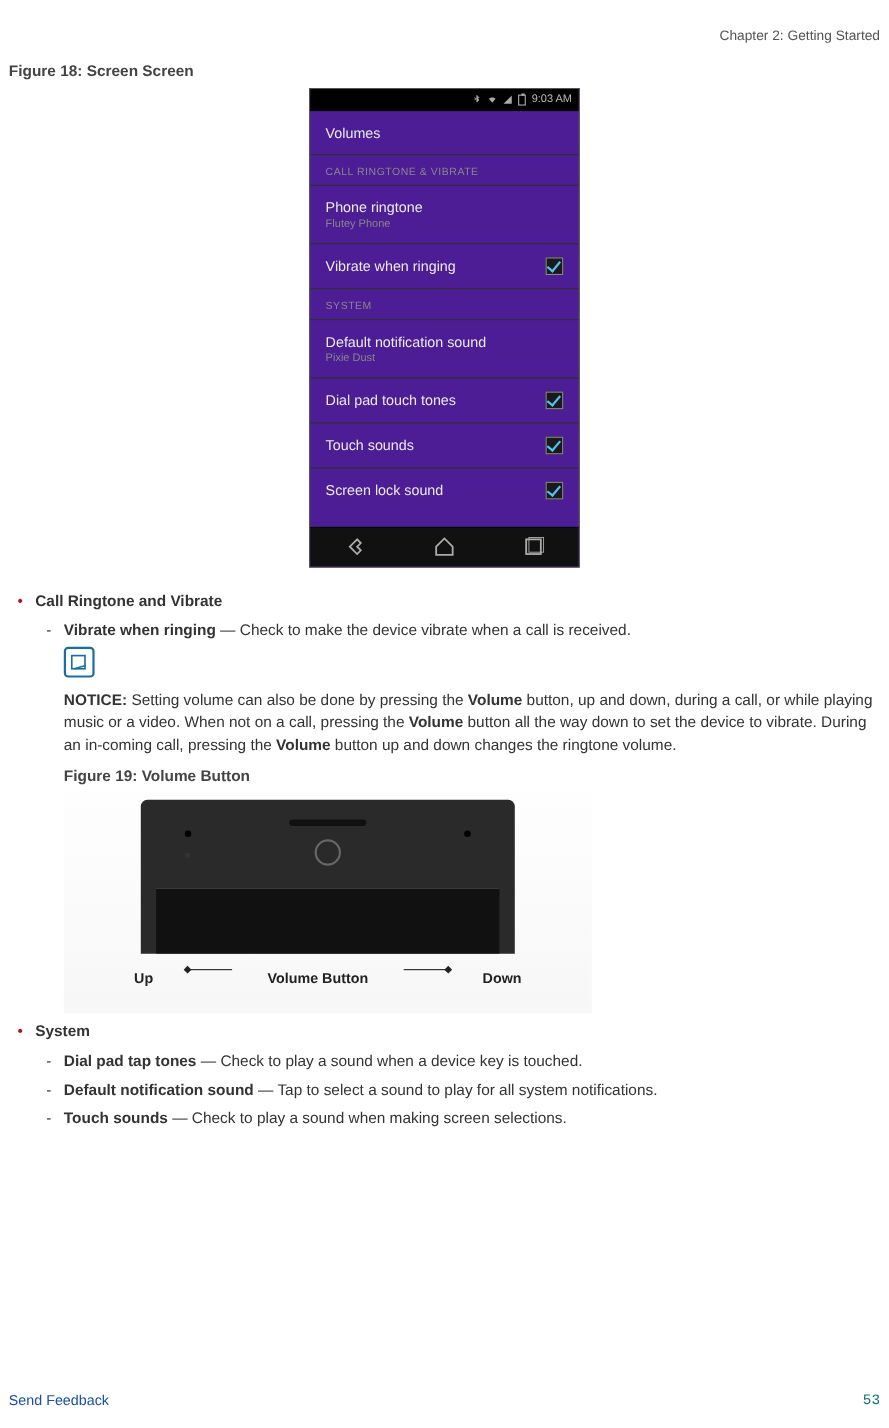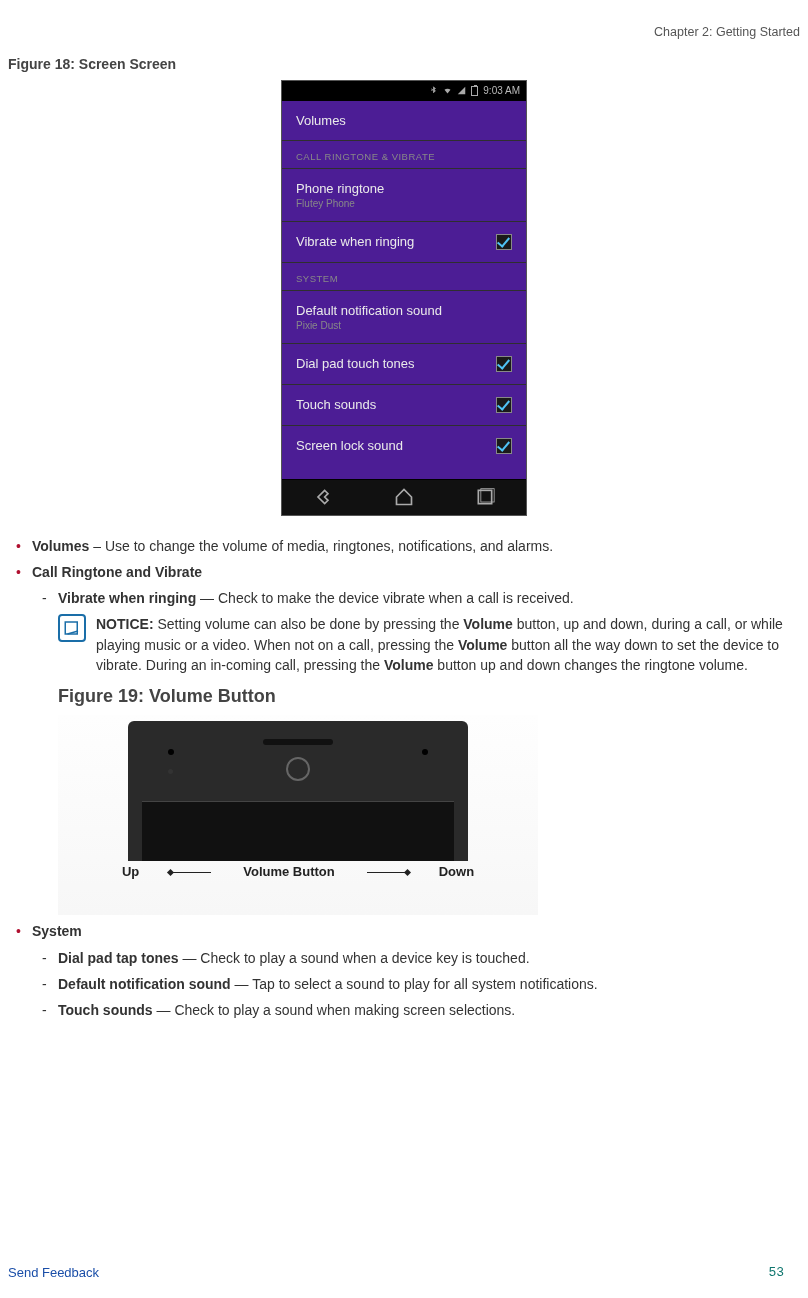--- a/index.html
+++ b/index.html
@@ -149,36 +149,37 @@
       content: "-";
       color: #333;
       position: absolute;
       left: 2px;
     }
     .bold { font-weight: bold; }
     .notice-block {
       display: flex;
       gap: 10px;
       margin: 6px 0 8px 0;
+      flex-direction: column;
     }
     .notice-icon {
       width: 28px;
       height: 28px;
       flex-shrink: 0;
       border: 2px solid #1a6ea8;
       border-radius: 4px;
       display: flex;
       align-items: center;
       justify-content: center;
     }
     .notice-icon svg { width: 18px; height: 18px; }
     .notice-text { line-height: 1.45; }
     .sub-fig-caption {
       font-weight: bold;
-      font-size: 18px;
+      font-size: 14px;
       color: #444;
       margin: 8px 0 6px 0;
     }
     .volume-figure {
       width: 480px;
       height: 200px;
       position: relative;
       margin-bottom: 6px;
       background: linear-gradient(180deg, #fefefe 0%, #f7f7f7 100%);
       display: flex;
@@ -229,23 +230,22 @@
       height: 6px;
       background: #000;
       border-radius: 50%;
     }
     .phone-top .dot.l { top: 28px; left: 40px; }
     .phone-top .dot.r { top: 28px; right: 40px; }
     .phone-top .led { position:absolute; top:48px; left:40px; width:5px; height:5px; background:#333; border-radius:50%; }
     .labels-row {
       display: flex;
       justify-content: center;
-      align-items: center;
       gap: 32px;
-      margin-top: 2px;
+      margin-top: 14px;
       font-size: 13px;
       font-weight: bold;
       color: #222;
     }
     .line {
       width: 40px;
       height: 1px;
       background: #222;
       position: relative;
     }
@@ -257,21 +257,21 @@
       width:5px;
       height:5px;
       background:#222;
       transform: rotate(45deg);
     }
     .line.rev::after { right:auto; left:-3px; }
     .footer {
       position: absolute;
       bottom: 18px;
       left: 8px;
-      right: 24px;
+      right: 8px;
       display: flex;
       justify-content: space-between;
       font-size: 13px;
       gap: 38px;
     }
     .footer .link { color: #1a4ea8; }
     .footer .page { color: #0f766e; font-family: Liberation Mono, monospace; }
   </style>
 </head>
 <body>
@@ -342,23 +342,20 @@
         </svg>
       <svg class="nav-icon" viewBox="0 0 24 24">
           <rect x="4" y="4" width="16" height="16" fill="none" stroke="#aaa" stroke-width="2"></rect>
           <rect x="7" y="2" width="16" height="16" fill="none" stroke="#aaa" stroke-width="1"></rect>
         </svg>
     </div>
   </div>
 </div>
 
 <ul class="content-list">
-  <li>
-    <span class="bold">Volumes</span><span> – Use to change the volume of media, ringtones, notifications, and alarms.</span>
-  </li>
   <li>
     <span class="bold">Call Ringtone and Vibrate</span>
     <ul class="sub-list">
       <li>
         <span class="bold">Vibrate when ringing</span><span> — Check to make the device vibrate when a call is received.</span>
         <div class="notice-block">
           <div class="notice-icon">
             <svg viewBox="0 0 24 24">
                 <rect x="3" y="4" width="16" height="16" fill="none" stroke="#1a6ea8" stroke-width="2"></rect>
                 <path d="M6 20l14-4" stroke="#1a6ea8" stroke-width="2"></path>

